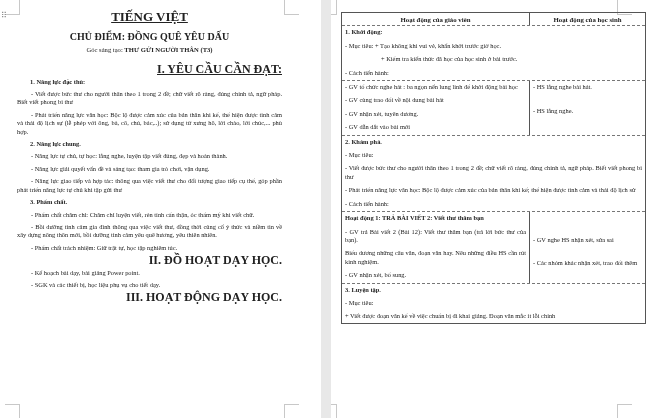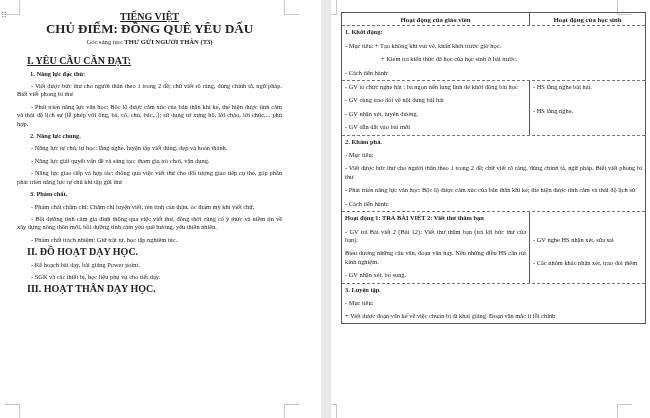--- a/index.html
+++ b/index.html
@@ -16,25 +16,25 @@
   #page-right { left:331px; width:319px; }
   .crop { position:absolute; width:14px; height:14px; border-color:#c8c8c8; border-style:solid; border-width:0; }
   .crop.tl { border-right-width:1px; border-bottom-width:1px; }
   .crop.tr { border-left-width:1px; border-bottom-width:1px; }
   .crop.bl { border-right-width:1px; border-top-width:1px; }
   .crop.br { border-left-width:1px; border-top-width:1px; }
 
   .move-handle { position:absolute; left:1px; top:13px; font-size:8px; color:#888; line-height:6px; font-family:"DejaVu Sans", sans-serif; }
 
   .doc { position:absolute; left:17px; top:10px; width:265px; font-size:6.4px; line-height:8.4px; }
-  .title-1 { text-align:center; font-weight:bold; text-decoration:underline; font-size:10px; margin:3px 0 4px; }
-  .title-2 { text-align:center; font-weight:bold; font-size:13px; margin:4px 0 4px; }
+  .title-1 { text-align:center; font-weight:bold; text-decoration:underline; font-size:13px; margin:3px 0 4px; }
+  .title-2 { text-align:center; font-weight:bold; font-size:10px; margin:12px 0 4px; }
   .title-3 { text-align:center; font-size:6.6px; margin:0 0 11px; }
   .title-3 b { font-weight:bold; }
-  .sec { font-weight:bold; font-size:10px; margin:0 0 4px 10px; }
+  .sec { font-weight:bold; font-size:12px; margin:0 0 4px 10px;text-align:right; }
   .sec.u { text-decoration:underline; }
   .sub { font-weight:bold; margin:0 0 4px 13px; }
   .p { text-indent:14px; margin:0 0 4px; text-align:justify; }
 
   
   .tbl { position:absolute; left:10px; top:12px; width:303px; border:1px solid #555; font-size:6.4px; line-height:8.4px; }
   .row { display:flex; }
   .row.sep { border-top:1px dashed #777; }
   .c1 { width:188px; border-right:1px solid #555; padding:2px 3px; box-sizing:border-box; }
   .c2 { flex:1; padding:2px 3px; box-sizing:border-box; }
@@ -67,21 +67,21 @@
     <div class="p">- Năng lực tự chủ, tự học: lắng nghe, luyện tập viết đúng, đẹp và hoàn thành.</div>
     <div class="p">- Năng lực giải quyết vấn đề và sáng tạo: tham gia trò chơi, vận dụng.</div>
     <div class="p">- Năng lực giao tiếp và hợp tác: thông qua việc viết thư cho đối tượng giao tiếp cụ thể, góp phần phát triển năng lực tự chủ khi tập gửi thư</div>
     <div class="sub">3. Phẩm chất.</div>
     <div class="p">- Phẩm chất chăm chỉ: Chăm chỉ luyện viết, rèn tính cẩn thận, óc thẩm mỹ khi viết chữ.</div>
     <div class="p">- Bồi dưỡng tình cảm gia đình thông qua việc viết thư, đồng thời củng cố ý thức và niềm tin về xây dựng nông thôn mới, bồi dưỡng tình cảm yêu quê hương, yêu thiên nhiên.</div>
     <div class="p">- Phẩm chất trách nhiệm: Giữ trật tự, học tập nghiêm túc.</div>
     <div class="sec">II. ĐỒ HOẠT DẠY HỌC.</div>
     <div class="p">- Kế hoạch bài dạy, bài giảng Power point.</div>
     <div class="p">- SGK và các thiết bị, học liệu phụ vụ cho tiết dạy.</div>
-    <div class="sec">III. HOẠT THÂN DẠY HỌC.</div>
+    <div class="sec">III. HOẠT ĐỘNG DẠY HỌC.</div>
   </div>
 </div>
 
 <div class="page" id="page-right">
   <div class="crop tl" style="left:-9px;top:0;"></div>
   <div class="crop tr" style="left:286px;top:0;"></div>
   <div class="crop bl" style="left:-9px;top:404px;"></div>
   <div class="crop br" style="left:286px;top:404px;"></div>
 
   <div class="tbl">

